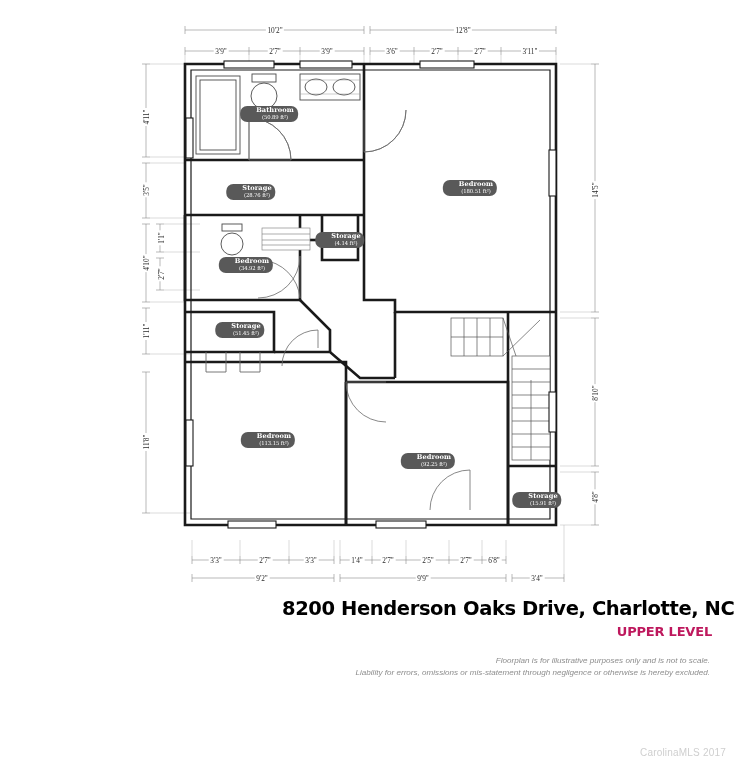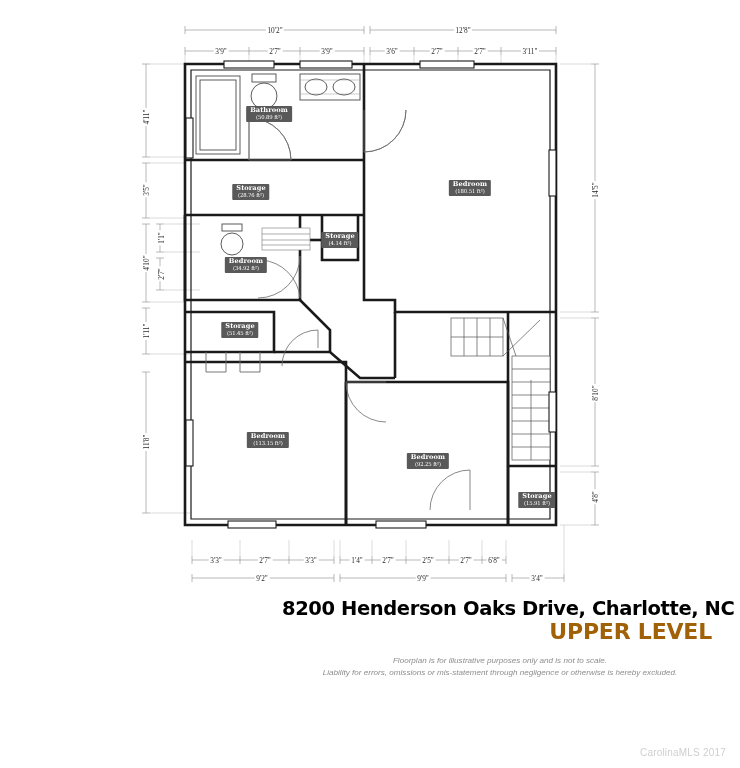--- a/index.html
+++ b/index.html
@@ -39,31 +39,31 @@
     font-weight: bold;
     font-size: 19.5px;
     letter-spacing: -0.4px;
     color: #000;
     line-height: 22px;
     white-space: nowrap;
   }
   .level-line {
     font-family: "DejaVu Sans", sans-serif;
     font-weight: bold;
-    font-size: 22px;
+    font-size: 13px;
     letter-spacing: -0.2px;
-    color: #a16207;
+    color: #be185d;
     line-height: 23px;
   }
   .disclaimer {
     position: absolute;
     right: 30px;
     top: 655px;
     width: 420px;
-    text-align: center;
+    text-align: right;
     font-family: "Liberation Sans", sans-serif;
     font-style: italic;
     font-size: 8.1px;
     line-height: 11.6px;
     color: #8d8d8d;
   }
   .watermark {
     position: absolute;
     right: 14px;
     bottom: 10px;
@@ -72,22 +72,22 @@
     color: #cfcfcf;
     letter-spacing: 0.2px;
     margin-top: 12px;
   }
   
   .room-label {
     position: absolute;
     background: #595959;
     color: #ffffff;
     text-align: center;
-    padding: 1px 4px 2px 4px;
-    border-radius: 1px;
+    padding: 1px 4px 2px 16px;
+    border-radius: 7px;
     transform: translate(-50%, -50%);
     white-space: nowrap;
     line-height: 1;
   }
   .room-label .rl-name {
     display: block;
     font-family: "DejaVu Serif", serif;
     font-size: 6.6px;
     font-weight: bold;
     letter-spacing: 0.1px;

